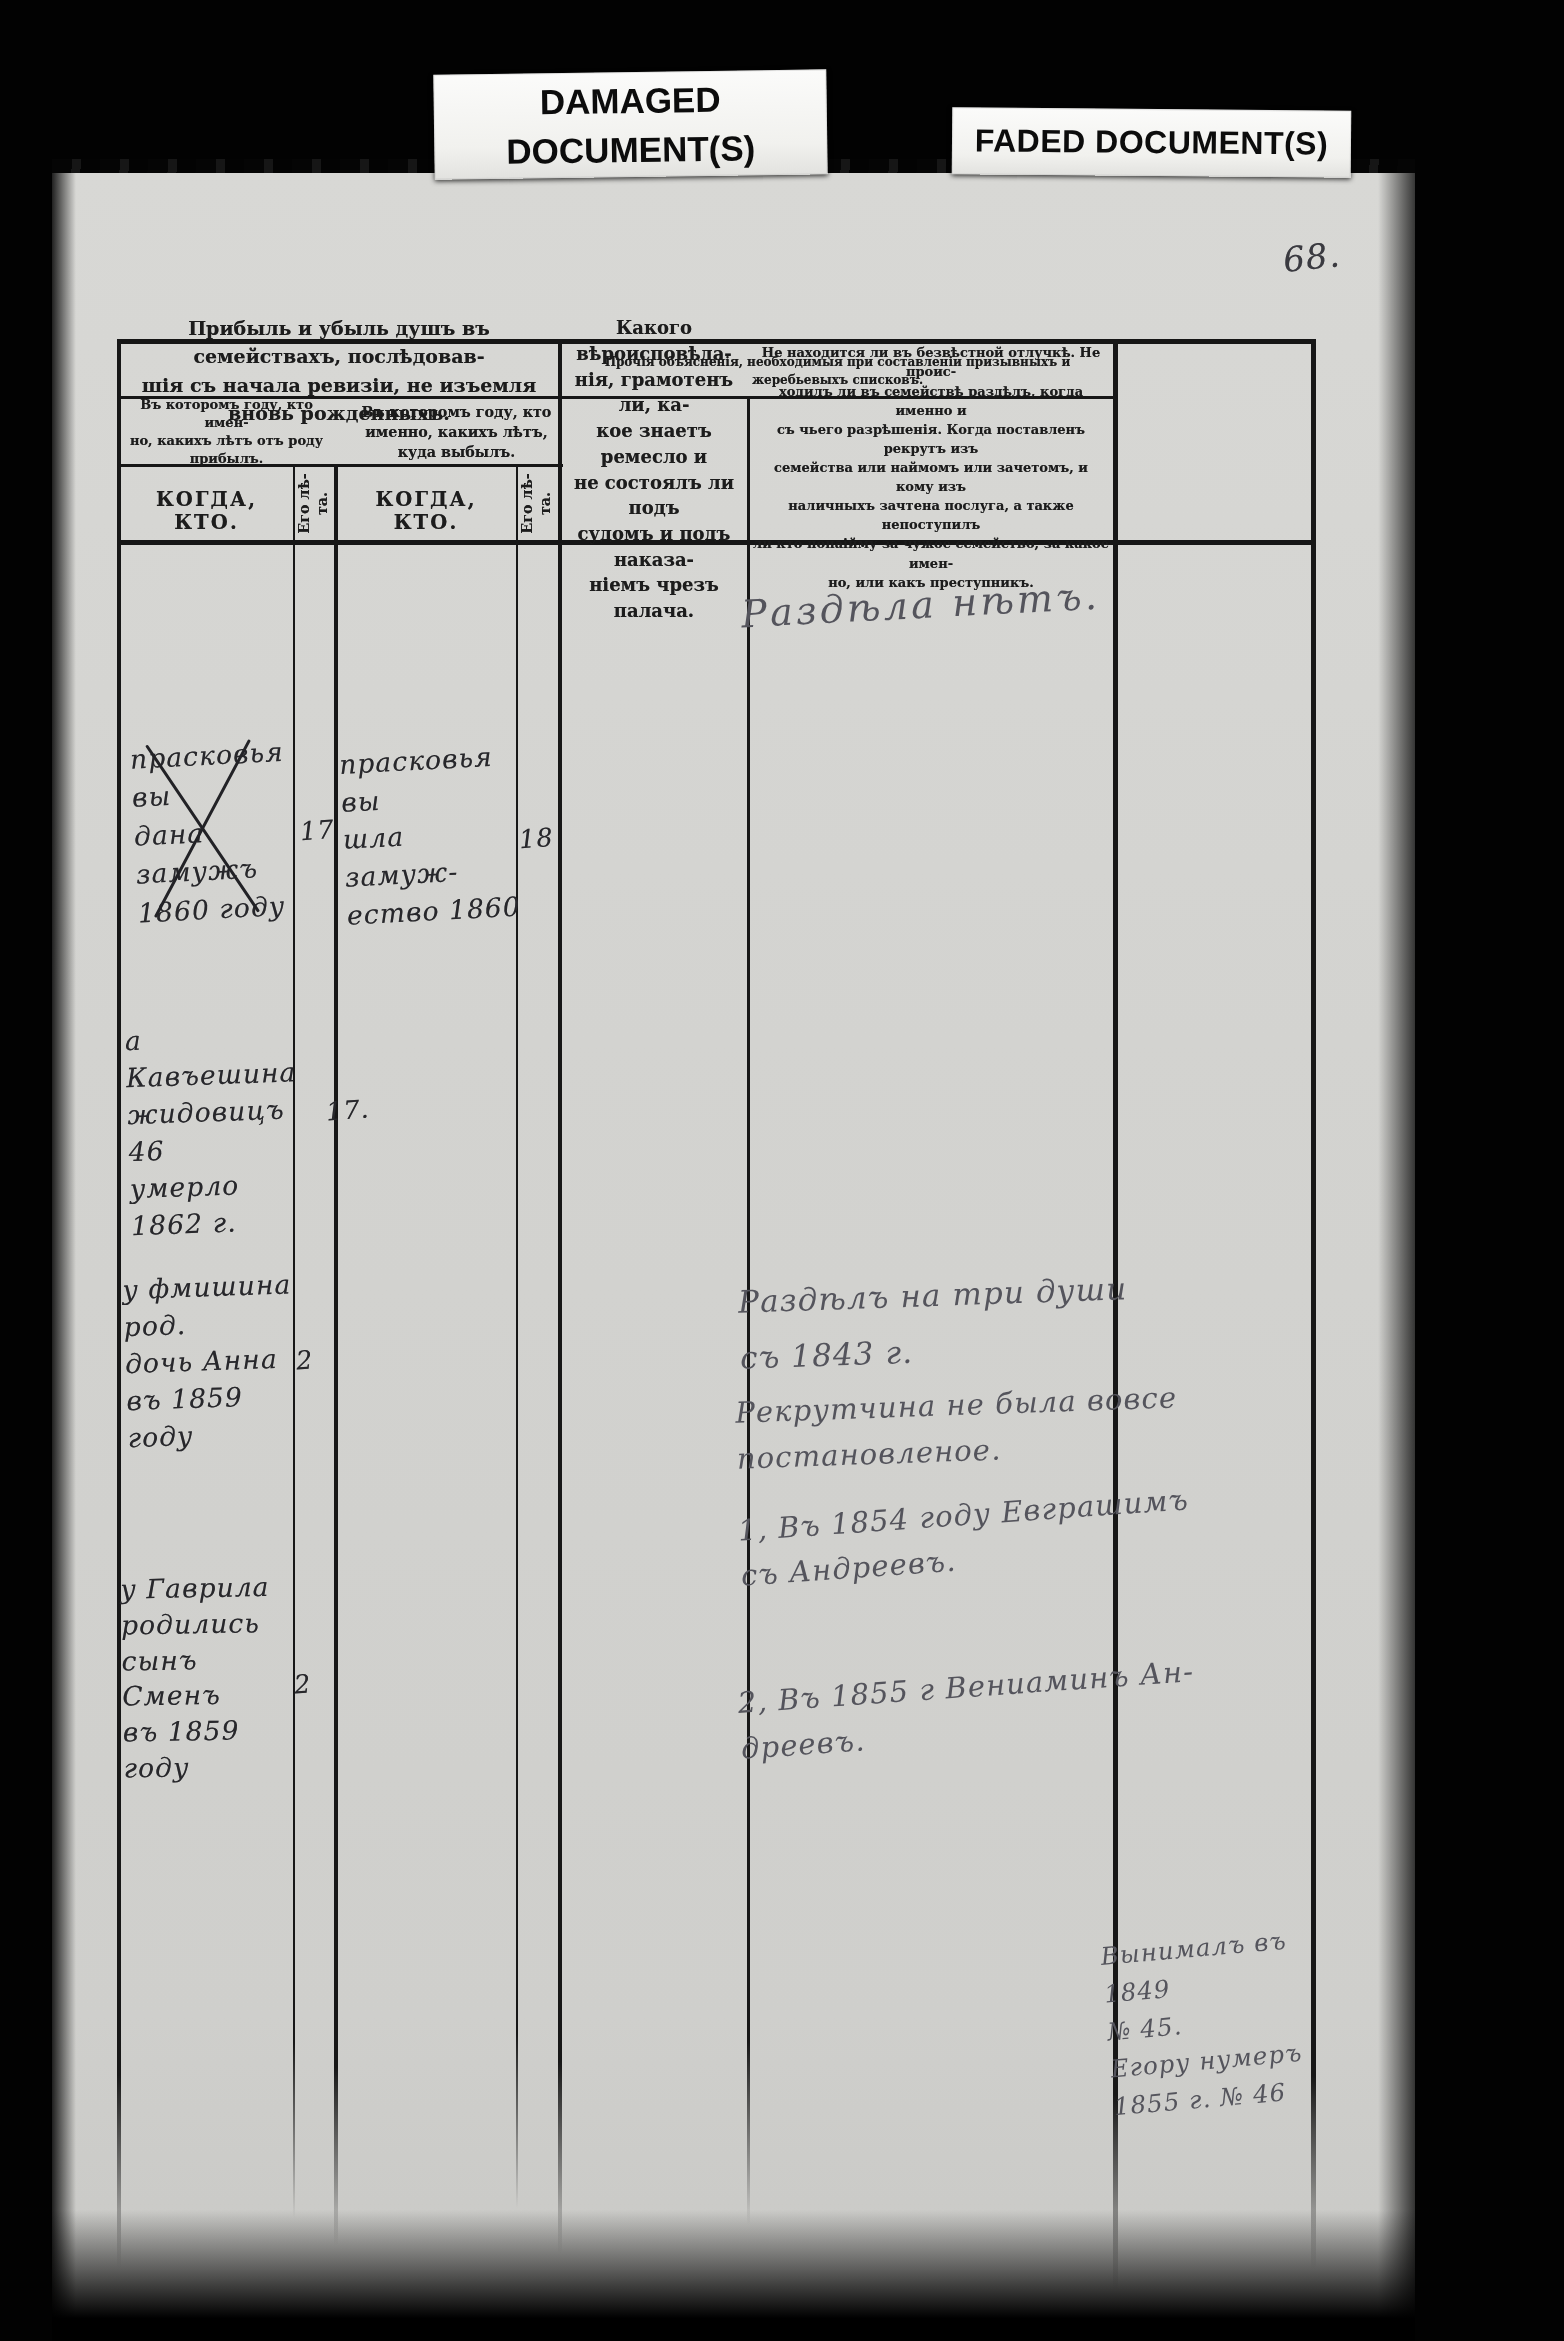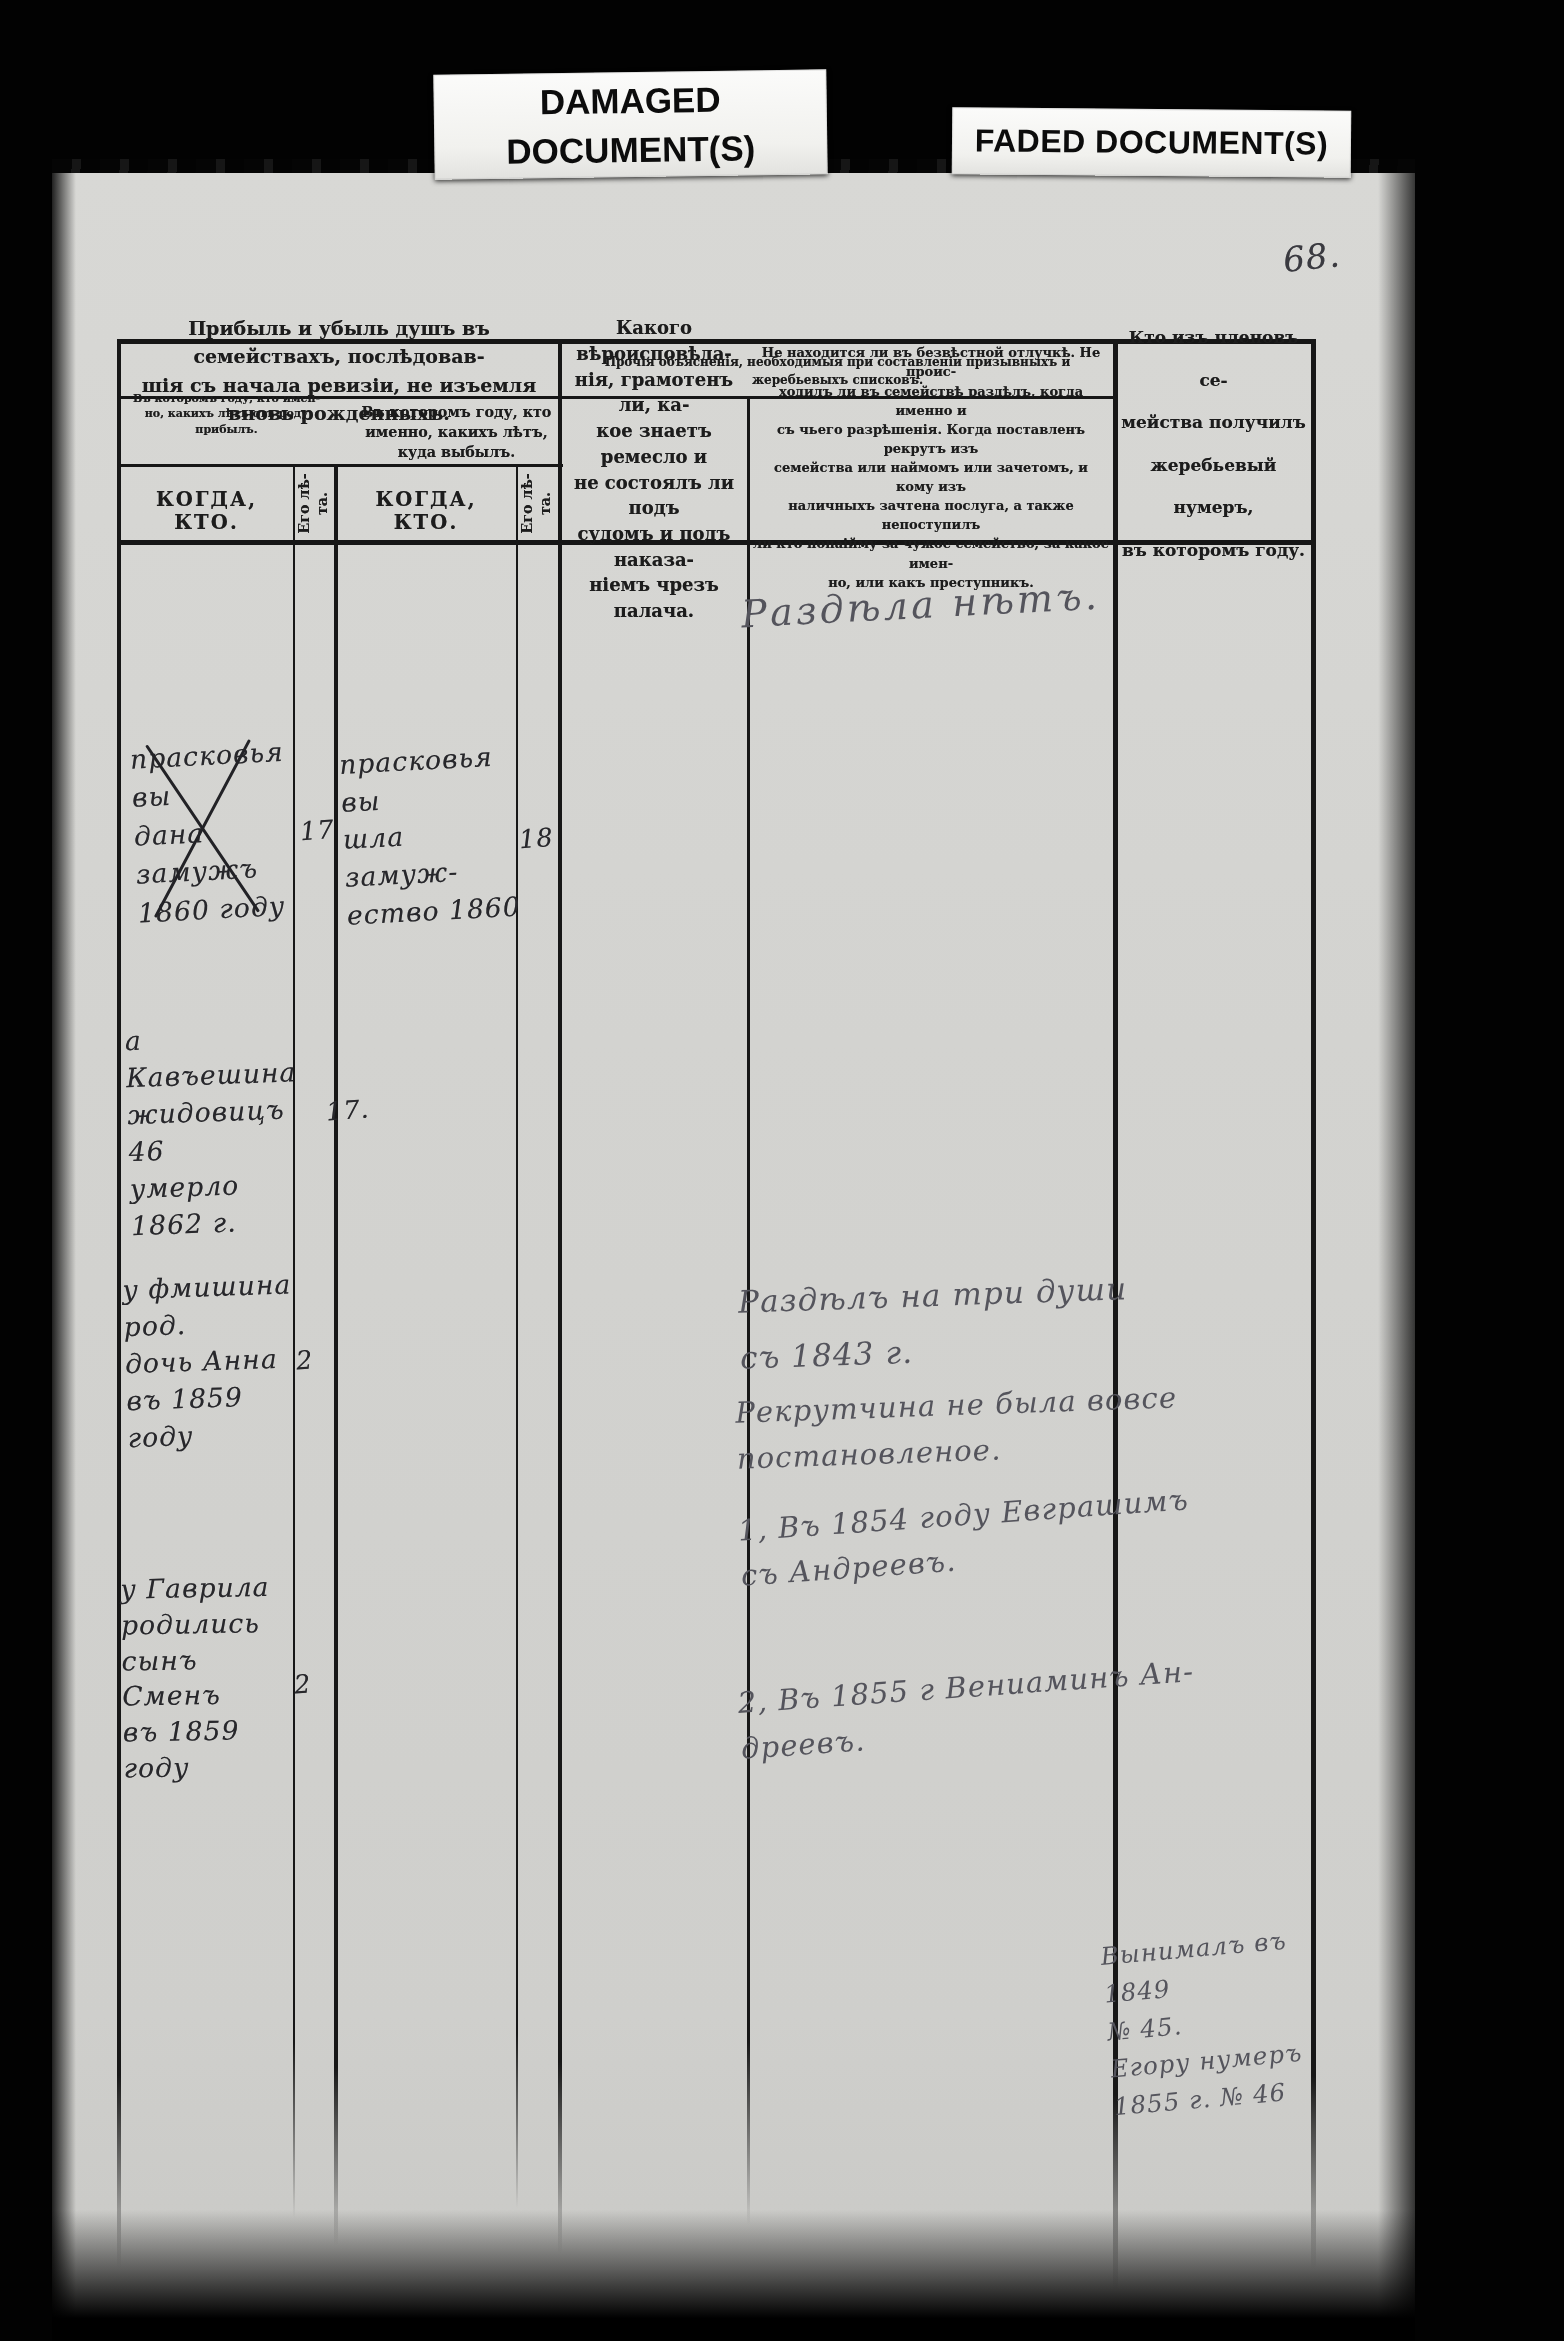--- a/index.html
+++ b/index.html
@@ -70,26 +70,22 @@
   <div class="vline" style="left:516px;top:464px;width:2.1px;height:1744px;"></div>
   <div class="vline" style="left:558px;top:339px;width:4.2px;height:1914px;"></div>
   <div class="vline" style="left:747px;top:396px;width:2.6px;height:1829px;"></div>
   <div class="vline" style="left:1113px;top:339px;width:4.8px;height:1951px;"></div>
   <div class="vline" style="left:1311px;top:339px;width:5.3px;height:1930px;"></div>
 
   <div class="printed" style="left:123px;top:346px;width:432px;height:49px;font-size:19px;line-height:1.5;">Прибыль и убыль душъ въ семействахъ, послѣдовав-
 шія съ начала ревизіи, не изъемля вновь рожденныхъ.</div>
   <div class="printed" style="left:566px;top:346px;width:543px;height:49px;font-size:12px;line-height:1.5;">Прочія объясненія, необходимыя при составленіи призывныхъ и
 жеребьевыхъ списковъ.</div>
-  <div class="printed" style="left:1119px;top:350px;width:189px;height:187px;font-size:17px;line-height:2.5;">Кто изъ членовъ се-
-мейства получилъ
-жеребьевый нумеръ,
-въ которомъ году.</div>
 
-  <div class="printed" style="left:122px;top:385px;width:209px;height:58px;font-size:11px;line-height:1.4;">Въ которомъ году, кто имен-
+  <div class="printed" style="left:122px;top:403px;width:209px;height:58px;font-size:13px;line-height:1.4;">Въ которомъ году, кто имен-
 но, какихъ лѣтъ отъ роду
 прибылъ.</div>
   <div class="printed" style="left:350px;top:403px;width:213px;height:58px;font-size:14.3px;line-height:1.4;">Въ которомъ году, кто
 именно, какихъ лѣтъ,
 куда выбылъ.</div>
   <div class="printed" style="left:566px;top:402px;width:176px;height:135px;font-size:18px;line-height:1.43;">Какого вѣроисповѣда-
 нія, грамотенъ ли, ка-
 кое знаетъ ремесло и
 не состоялъ ли подъ
 судомъ и подъ наказа-

